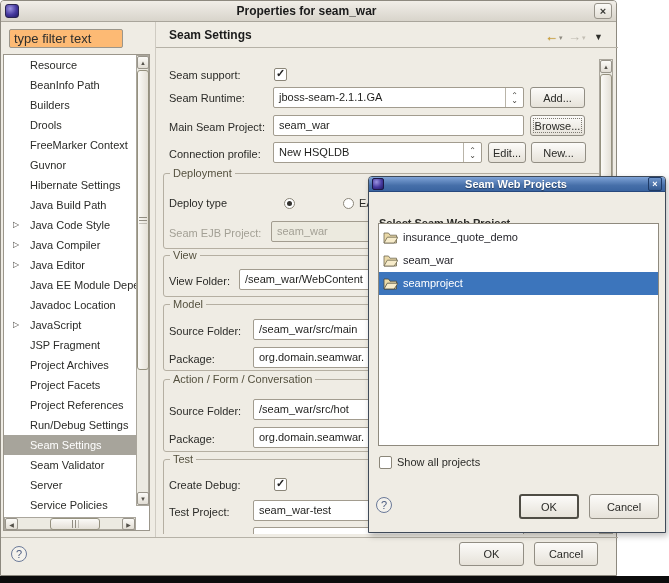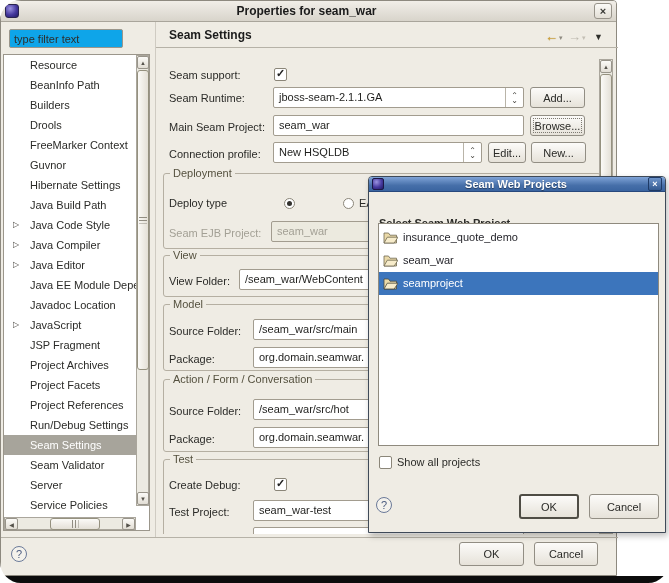--- a/index.html
+++ b/index.html
@@ -1,30 +1,30 @@
 <!DOCTYPE html>
 <html><head>
 <meta charset="utf-8">
 <style>
   html,body{margin:0;padding:0;background:#fff;}
   *{box-sizing:border-box;font-family:"Liberation Sans",sans-serif;}
-  #stage{position:relative;width:669px;height:583px;background:#fff;overflow:hidden;font-size:11px;color:#1d1d1b;border-radius:21px;}
+  #stage{position:relative;width:669px;height:583px;background:#fff;overflow:hidden;font-size:11px;color:#1d1d1b;}
   .abs{position:absolute;}
 
   
   #main-window{left:0;top:0;width:617px;height:576px;background:#efece4;border:1px solid #8d897f;border-radius:4px 4px 0 0;}
   #black-strip{left:0;top:576px;width:669px;height:7px;background:#0c0c0c;}
 
   .titlebar{left:0;top:0;width:100%;height:21px;background:linear-gradient(#f1eee8,#d8d4cb);border-bottom:1px solid #a9a59b;border-radius:3px 3px 0 0;display:flex;align-items:center;}
   .titlebar .title{flex:1;text-align:center;font-weight:bold;font-size:12px;color:#1b1b1b;}
   .app-icon{width:14px;height:14px;margin-left:4px;border-radius:3px;background:radial-gradient(circle at 35% 30%,#9b93e0,#46399f 55%,#201a63);border:1px solid #2a2450;}
   .win-close{width:18px;height:16px;margin-right:4px;border:1px solid #97938a;border-radius:3px;background:linear-gradient(#fbfaf7,#e3dfd6);display:flex;align-items:center;justify-content:center;font-size:11px;font-weight:bold;color:#3a3a36;line-height:1;}
 
   
-  #filter-box{left:8px;top:28px;width:114px;height:19px;background:#0ea5e9;border:1px solid #9b968b;border-radius:2px;font-size:11px;color:#2e2e2c;padding:2px 4px;}
+  #filter-box{left:8px;top:28px;width:114px;height:19px;background:#fdba74;border:1px solid #9b968b;border-radius:2px;font-size:13px;color:#2e2e2c;padding:2px 4px;}
   #tree{left:2px;top:53px;width:147px;height:477px;background:#fff;border:1px solid #9b968b;overflow:hidden;}
   .titem{position:relative;height:20px;line-height:20px;padding-left:26px;white-space:nowrap;color:#2b2b28;width:134px;overflow:hidden;}
   .titem.sel{background:#a7a49b;color:#fff;}
   .twisty{position:absolute;left:9px;top:0;font-size:8px;color:#47443e;}
   
   .sb{background:#eceae2;border:1px solid #aaa69c;}
   .sb-btn{position:absolute;background:linear-gradient(#fbfaf7,#e2ded5);border:1px solid #98948a;border-radius:2px;display:flex;align-items:center;justify-content:center;font-size:6px;color:#55524b;}
   .sb-thumb{position:absolute;background:linear-gradient(90deg,#fbfaf7,#e4e0d7);border:1px solid #95917f;border-radius:3px;}
   .sb-thumb.h{background:linear-gradient(#fbfaf7,#e4e0d7);}
   .grip{position:absolute;left:50%;top:50%;width:8px;height:7px;transform:translate(-50%,-50%);background:repeating-linear-gradient(#918d82 0 1px,transparent 1px 3px);}

